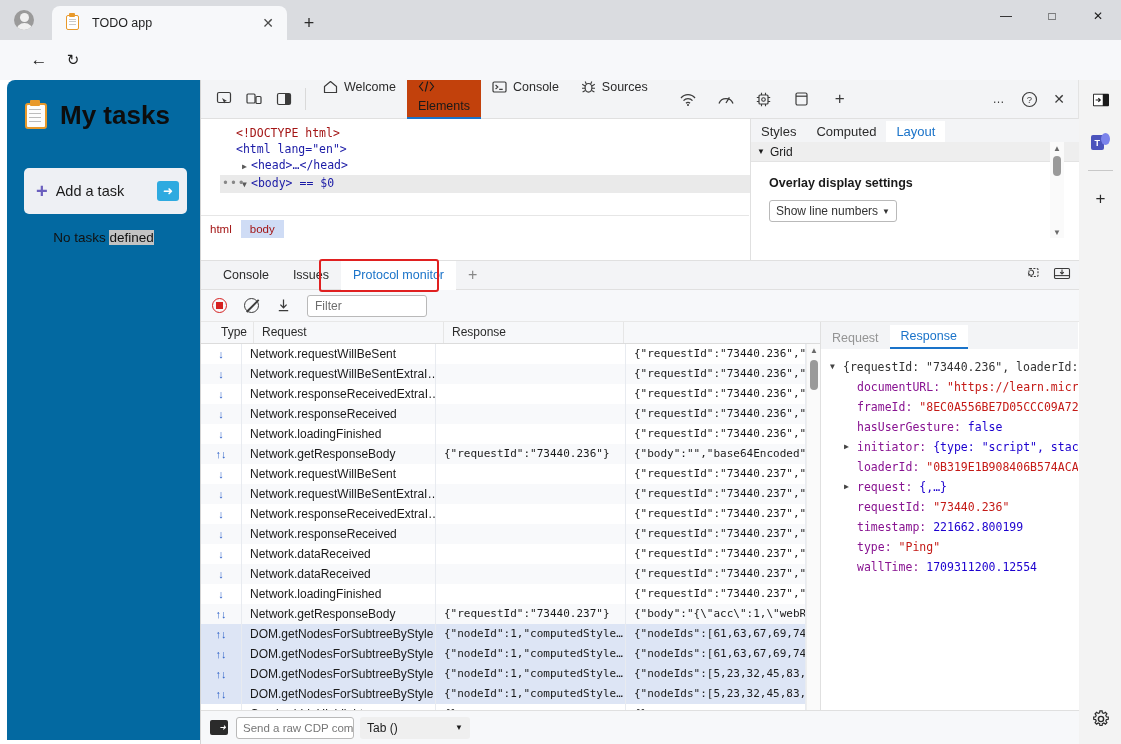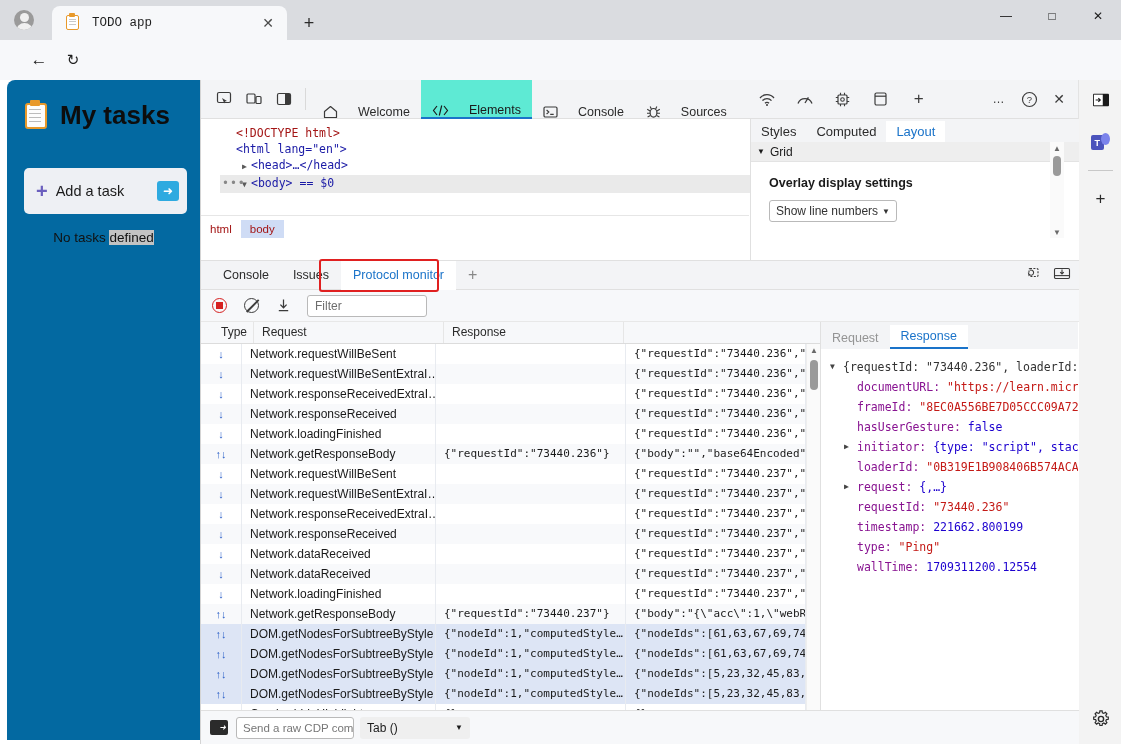--- a/index.html
+++ b/index.html
@@ -20,21 +20,21 @@
   .avatar-circle::before{content:"";position:absolute;left:5.5px;top:2.5px;width:9px;height:9px;border-radius:50%;background:#f0f0f0;}
   .avatar-circle::after{content:"";position:absolute;left:1.5px;top:13px;width:17px;height:12px;border-radius:9px 9px 0 0;background:#f0f0f0;}
 
   .tab { position:absolute; left:52px; top:6px; width:235px; height:34px;
      background:#f7f8fa; border-radius:8px 8px 0 0; display:flex; align-items:center; }
   .tab-favicon { margin-left:14px; width:16px; height:16px; position:relative; }
   .clip-ico { width:13px; height:15px; background:#fff; border:1.6px solid #e8992b; border-radius:2px; position:relative; }
   .clip-ico::before{content:"";position:absolute;left:2px;top:-3px;width:6px;height:4px;background:#e8992b;border-radius:1px;}
   .clip-ico::after{content:"";position:absolute;left:1.5px;top:5px;width:7px;height:1px;background:#c9c9c9;
      box-shadow:0 3px 0 #c9c9c9, 0 -2px 0 #c9c9c9;}
-  .tab-title { margin-left:10px; font-size:12.5px; color:#1f1f1f; flex:1; overflow:hidden; white-space:nowrap;font-family:Liberation Mono, monospace; }
+  .tab-title { margin-left:10px; font-size:12.5px; color:#1f1f1f; flex:1; overflow:hidden; white-space:nowrap; }
   .tab-close { width:26px; height:26px; margin-right:6px; display:flex; align-items:center; justify-content:center;
      font-size:14px; color:#4a4a4a; border-radius:4px; }
   .newtab { position:absolute; left:295px; top:10px; width:28px; height:26px; display:flex;
      align-items:center; justify-content:center; font-size:18px; color:#2b2b2b; font-weight:300; }
 
   .wincontrols { position:absolute; right:0; top:0; display:flex; height:32px; }
   .wc { width:46px; height:32px; display:flex; align-items:center; justify-content:center; font-size:12px; color:#1a1a1a;}
 
   
   .navbar { position:absolute; left:0; top:40px; width:1121px; height:40px; background:#f7f8fa; }
@@ -87,22 +87,22 @@
      display:flex; align-items:center; justify-content:center; color:#fff; font-size:12px; }
   .no-tasks { position:absolute; left:0; top:150px; width:193px; text-align:center; font-size:13.5px; color:#111; }
   .no-tasks .sel { background:#c3c3c3; }
 
   
   .devtools { position:absolute; left:200px; top:80px; width:878px; height:664px; background:#f7f8fa;
      border-left:1px solid #d4d4d4; }
   .dt-toolbar { position:relative; height:39px; background:#f3f4f6; border-bottom:1px solid #e0e0e0; display:flex; align-items:center; }
   .dt-ico { width:30px; height:30px; display:flex; align-items:center; justify-content:center; color:#3b3b3b; }
   .dt-sep { width:1px; height:22px; background:#d9d9d9; margin:0 6px; }
-  .dt-tab { height:39px; padding:0 11px; display:flex; align-items:flex-end; gap:20px; font-size:12.5px; color:#2b2b2b; }
-  .dt-tab.active { background:#5eead4; border-bottom:2.5px solid #1a73c9; color:#1a1a1a; }
+  .dt-tab { height:39px; padding:0 11px; display:flex; align-items:flex-start; gap:6px; font-size:12.5px; color:#2b2b2b; }
+  .dt-tab.active { background:#c2410c; border-bottom:2.5px solid #1a73c9; color:#1a1a1a;flex-direction:column; }
   .dt-tab .tico { display:flex; align-items:center; }
   .dt-right { position:absolute; right:4px; display:flex; align-items:center; }
 
   
   .dt-mid { position:relative; height:141px; background:#fff; }
   .elem-pane { position:absolute; left:0; top:0; width:548px; height:90px; background:#fff;
      font-family:"DejaVu Sans Mono", monospace; font-size:11.5px; line-height:16px; color:#333;
      padding:6px 0 0 0; overflow:hidden;margin-left:19px; }
   .el-line { padding-left:16px; white-space:nowrap; position:relative; }
   .el-line.sel { background:#eaeaea; }

